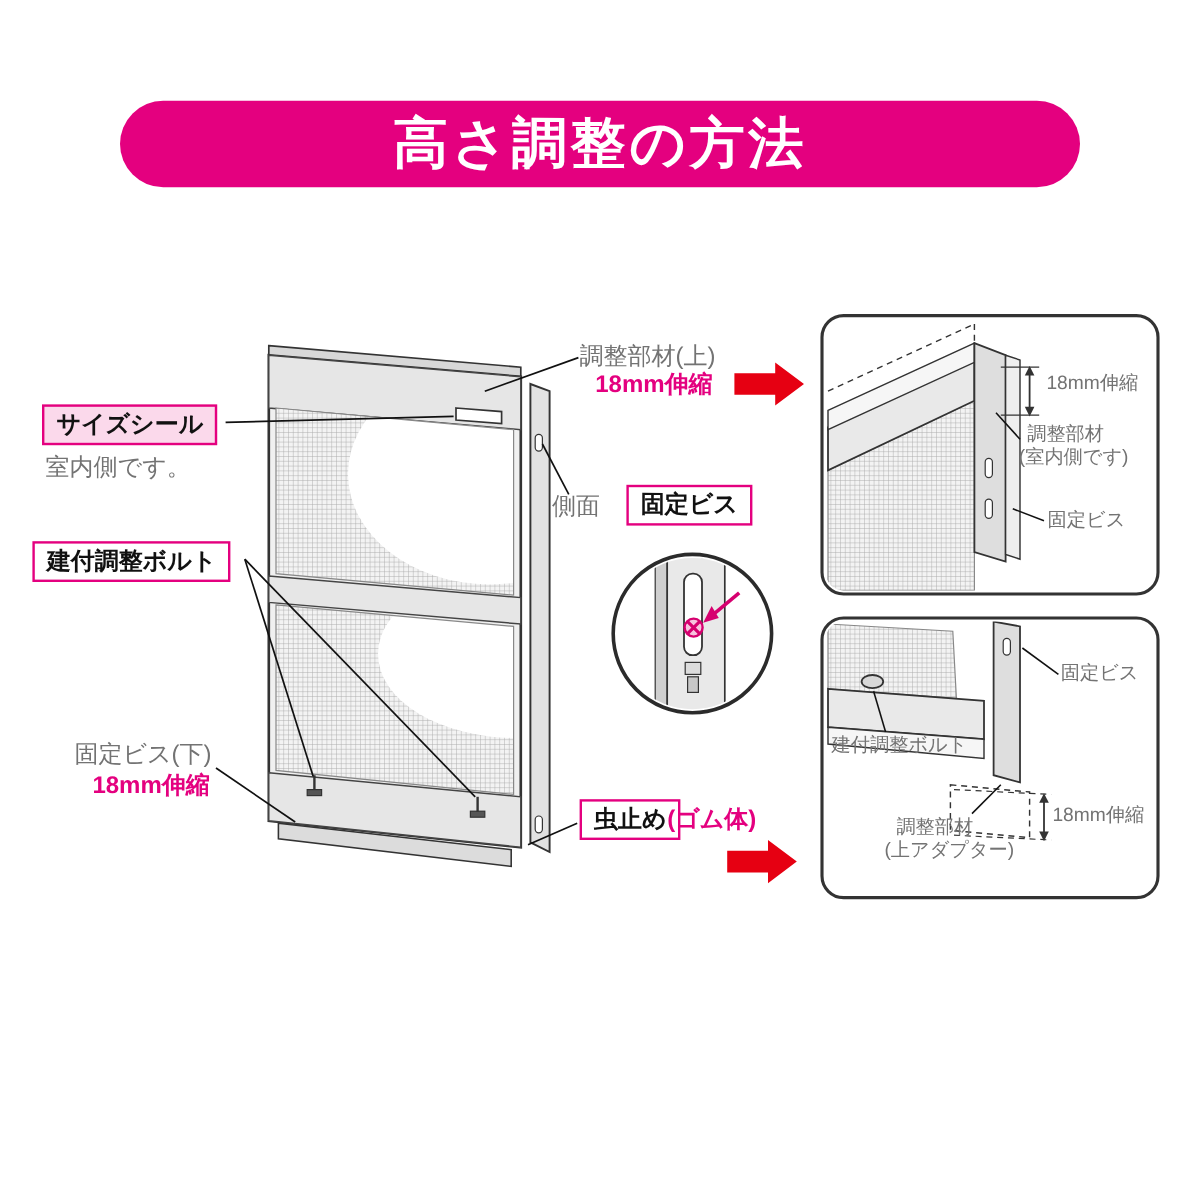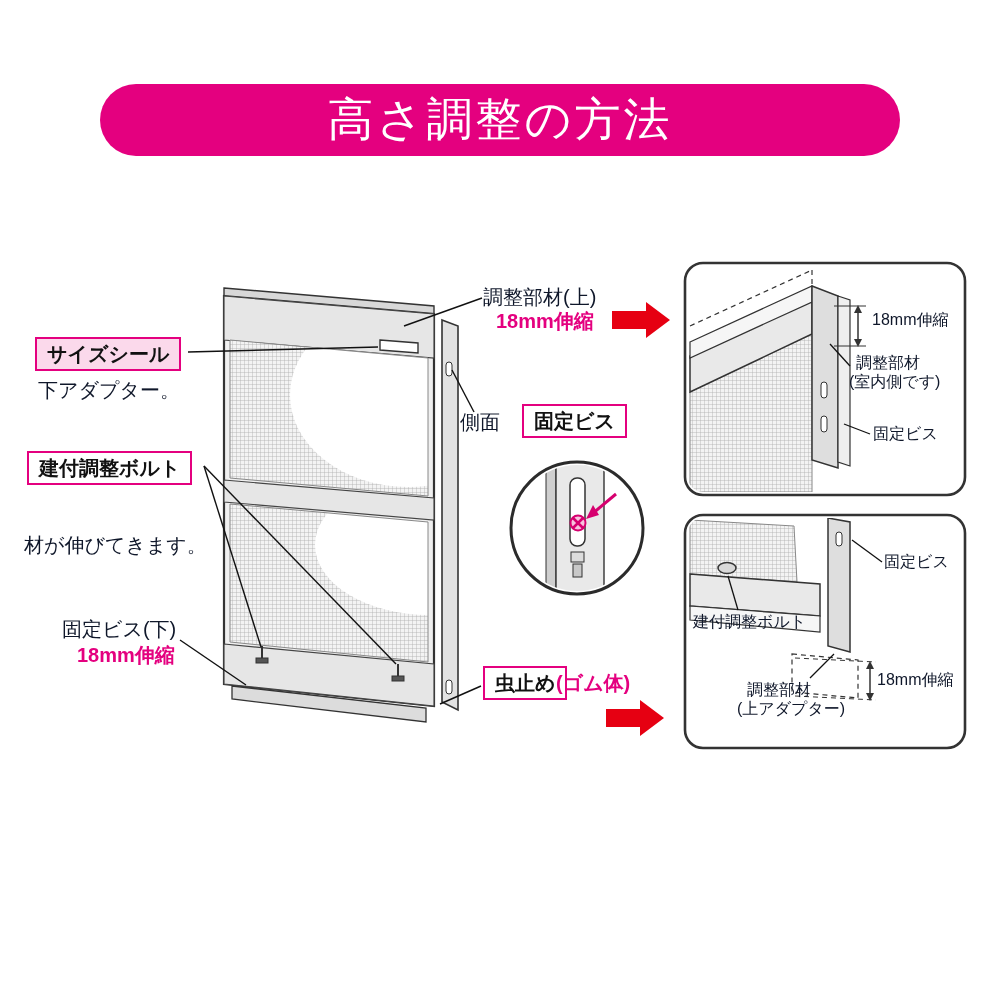--- a/index.html
+++ b/index.html
@@ -4,23 +4,23 @@
 <style>
   html,body{margin:0;padding:0;background:#fff;}
   .stage{
     position:relative;width:1000px;height:1000px;background:#fff;overflow:hidden;
     font-family:"Liberation Sans","DejaVu Sans",sans-serif;color:#111;
   }
   .banner{
     position:absolute;left:100px;top:84px;width:800px;height:72px;
     background:#e4007f;border-radius:36px;display:flex;align-items:center;justify-content:center;
   }
-  .banner-text{color:#fff;font-size:46px;font-weight:normal;letter-spacing:3px;}
+  .banner-text{color:#fff;font-size:46px;font-weight:bold;letter-spacing:3px;}
   .art{position:absolute;left:0;top:0;}
-  .lbl{position:absolute;font-size:20px;line-height:1.25;color:#0f172a;white-space:nowrap;}
+  .lbl{position:absolute;font-size:20px;line-height:1.25;color:#737373;white-space:nowrap;}
   .mag{color:#e4007f;font-weight:bold;}
   .pbox{
     position:absolute;border:2px solid #e4007f;background:#fff;color:#111;
     font-size:20px;font-weight:bold;line-height:1.2;padding:3px 10px;white-space:nowrap;
   }
   .pbox.pinkfill{background:#fbd9eb;}
   .sm{font-size:16px;}
 </style>
 </head>
 <body>
@@ -179,24 +179,23 @@
         <line x1="738" y1="610" x2="728" y2="576" stroke="#111" stroke-width="1.3"></line>
         <line x1="810" y1="678" x2="834" y2="654" stroke="#111" stroke-width="1.3"></line>
       </g>
     </g>
   </svg>
 
   <div class="lbl" style="left:483px;top:285px">調整部材(上)</div>
   <div class="lbl mag" style="left:496px;top:309px">18mm伸縮</div>
 
   <div class="pbox pinkfill" style="left:35px;top:337px">サイズシール</div>
-  <div class="lbl" style="left:38px;top:378px">下アダプター。</div>
+  <div class="lbl" style="left:38px;top:378px">室内側です。</div>
 
   <div class="pbox" style="left:27px;top:451px">建付調整ボルト</div>
-  <div class="lbl" style="left:24px;top:533px">材が伸びてきます。</div>
 
   <div class="lbl" style="left:62px;top:617px">固定ビス(下)</div>
   <div class="lbl mag" style="left:77px;top:643px">18mm伸縮</div>
 
   <div class="lbl" style="left:460px;top:410px">側面</div>
   <div class="pbox" style="left:522px;top:404px">固定ビス</div>
 
   <div class="pbox" style="left:483px;top:666px">虫止め</div>
   <div class="lbl mag" style="left:556px;top:671px">(ゴム体)</div>
 

